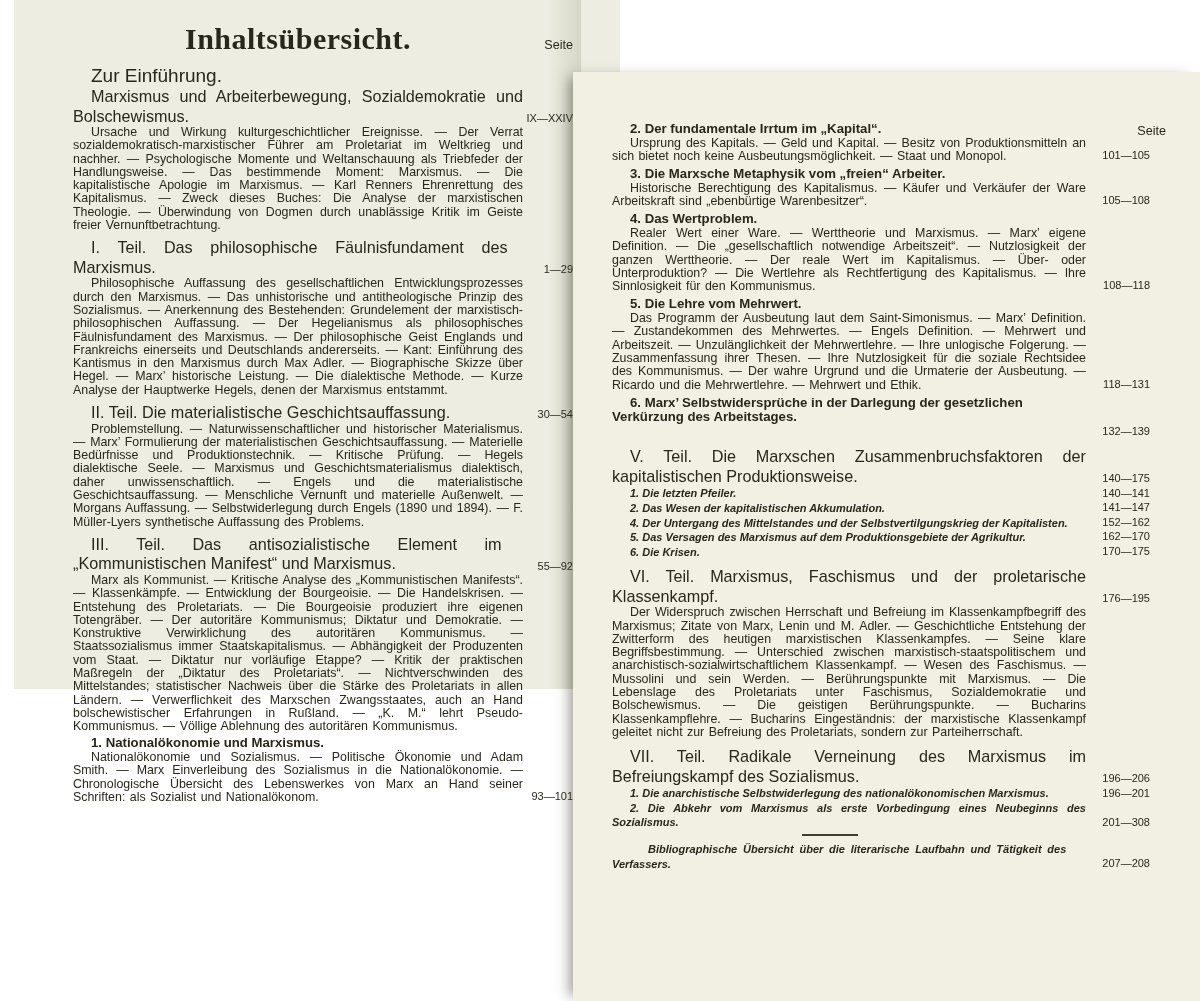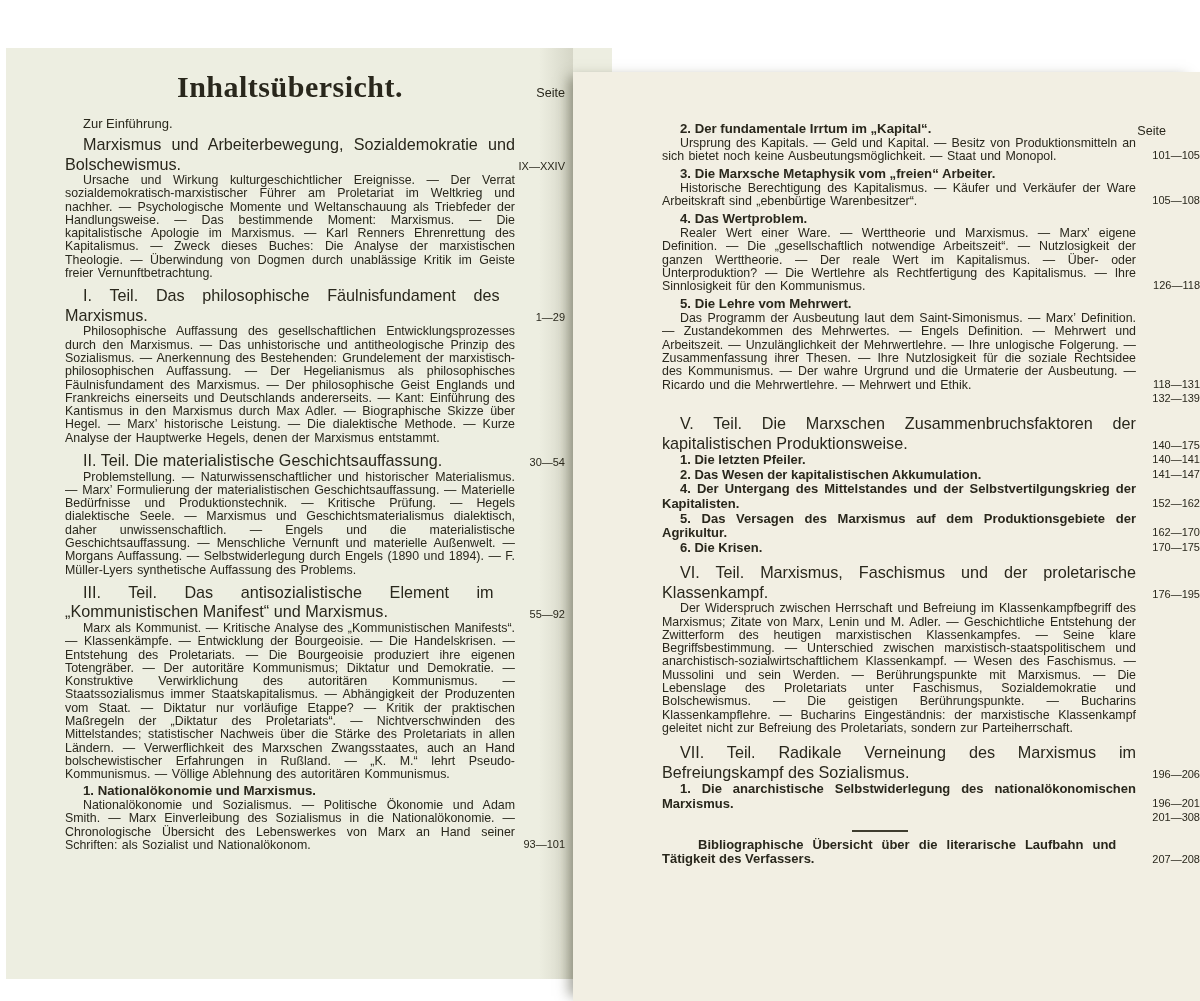--- a/index.html
+++ b/index.html
@@ -5,48 +5,48 @@
   :root{
     --lp:#edeee1; --rp:#f2efe3; --ink:#29271c; --rule:#3f3d2f;
   }
   html,body{margin:0;padding:0;}
   body{
     width:1200px;height:1001px;position:relative;background:#ffffff;
     font-family:"Liberation Sans", sans-serif;color:var(--ink);
     overflow:hidden;
   }
   
-  .lp{position:absolute;left:6px;top:0;width:606px;height:931px;background:var(--lp);z-index:1;margin-top:48px;}
+  .lp{position:absolute;left:14px;top:0;width:606px;height:689px;background:var(--lp);z-index:1;}
   .fold-band{position:absolute;top:0;left:533px;width:34px;height:100%;
     background:linear-gradient(to right, rgba(105,105,80,0), rgba(105,105,80,0.18));}
   .lp-inner{position:relative;padding:22px 0 0 59px;width:500px;}
   .lp-header{display:flex;align-items:flex-start;width:500px;}
   .title{margin:0;width:450px;text-align:center;
     font-family:"Liberation Serif", serif;font-weight:700;font-size:30px;
     letter-spacing:.5px;line-height:34px;}
   .seite-l{flex:1;text-align:right;padding-top:16px;font-size:12.6px;}
   
   .rp{position:absolute;left:573px;top:72px;width:627px;height:929px;background:var(--rp);
     box-shadow:-9px 0 12px -5px rgba(70,70,50,.5);z-index:2;}
-  .rp-inner{position:relative;padding:50px 32px 0 89px;}
+  .rp-inner{position:relative;padding:50px 32px 0 39px;}
   .seite-r{position:absolute;top:52px;right:34px;font-size:12.6px;}
   
   .row{display:flex;align-items:flex-end;width:500px;}
   .row-r{display:flex;align-items:flex-end;width:538px;}
   .tx{width:450px;}
   .tx-r{width:474px;}
   .w{width:450px;}
   .w-r{width:474px;}
   .pg{flex:1;text-align:right;font-size:11px;line-height:13.3px;padding-bottom:1px;white-space:nowrap;}
   .body{font-size:12.4px;line-height:13.3px;text-align:justify;text-indent:18px;
     hyphens:auto;-webkit-hyphens:auto;word-spacing:1px;}
-  .kick{font-size:13px;line-height:14px;text-indent:18px;margin-top:13px;}
+  .kick{font-size:19px;line-height:14px;text-indent:18px;margin-top:13px;}
   .h-teil{font-size:16.2px;line-height:19.5px;font-weight:400;text-indent:18px;text-align:justify;}
   .h-sub{font-size:13.2px;line-height:14.6px;font-weight:700;text-indent:18px;}
-  .item{font-size:13px;line-height:14.6px;font-weight:700;text-indent:18px;text-align:justify;}
+  .item{font-size:11px;line-height:14.6px;font-weight:700;text-indent:18px;text-align:justify;font-style:italic;}
   .mt3{margin-top:3px;}.mt4{margin-top:4px;}.mt6{margin-top:6px;gap:36px;}.mt8{margin-top:8px;}
   .rule{width:56px;border-top:2px solid var(--rule);margin:4px 0 6px 190px;}
   .bib{text-indent:36px;}
 </style>
 </head>
 <body>
 
 <div class="lp">
   <div class="fold-band"></div>
   <div class="lp-inner">
@@ -102,29 +102,30 @@
 
     <div class="h-sub w-r mt4">3. Die Marxsche Metaphysik vom „freien“ Arbeiter.</div>
     <div class="row-r">
       <div class="tx-r body">Historische Berechtigung des Kapitalismus. — Käufer und Verkäufer der Ware Arbeitskraft sind „ebenbürtige Warenbesitzer“.</div>
       <div class="pg">105—108</div>
     </div>
 
     <div class="h-sub w-r mt4">4. Das Wertproblem.</div>
     <div class="row-r">
       <div class="tx-r body">Realer Wert einer Ware. — Werttheorie und Marxismus. — Marx’ eigene Definition. — Die „gesellschaftlich notwendige Arbeitszeit“. — Nutzlosigkeit der ganzen Werttheorie. — Der reale Wert im Kapitalismus. — Über- oder Unterproduktion? — Die Wertlehre als Rechtfertigung des Kapitalismus. — Ihre Sinnlosigkeit für den Kommunismus.</div>
-      <div class="pg">126—118</div>
+      <div class="pg">108—118</div>
     </div>
 
     <div class="h-sub w-r mt4">5. Die Lehre vom Mehrwert.</div>
     <div class="row-r">
       <div class="tx-r body">Das Programm der Ausbeutung laut dem Saint-Simonismus. — Marx’ Definition. — Zustandekommen des Mehrwertes. — Engels Definition. — Mehrwert und Arbeitszeit. — Unzulänglichkeit der Mehrwertlehre. — Ihre unlogische Folgerung. — Zusammenfassung ihrer Thesen. — Ihre Nutzlosigkeit für die soziale Rechtsidee des Kommunismus. — Der wahre Urgrund und die Urmaterie der Ausbeutung. — Ricardo und die Mehrwertlehre. — Mehrwert und Ethik.</div>
       <div class="pg">118—131</div>
     </div>
 
+    <div class="h-sub w-r mt4">6. Marx’ Selbstwidersprüche in der Darlegung der gesetzlichen Verkürzung des Arbeitstages.</div>
     <div class="row-r">
       <div class="pg">132—139</div>
     </div>
 
     <div class="row-r mt8">
       <div class="tx-r h-teil">V. Teil. Die Marxschen Zusammenbruchsfaktoren der kapitalistischen Produktionsweise.</div>
       <div class="pg">140—175</div>
     </div>
 
     <div class="row-r">
@@ -157,20 +158,21 @@
     <div class="row-r mt8">
       <div class="tx-r h-teil">VII. Teil. Radikale Verneinung des Marxismus im Befreiungskampf des Sozialismus.</div>
       <div class="pg">196—206</div>
     </div>
 
     <div class="row-r">
       <div class="tx-r item">1. Die anarchistische Selbstwiderlegung des nationalökonomischen Marxismus.</div>
       <div class="pg">196—201</div>
     </div>
     <div class="row-r">
+      <div class="tx-r item">2. Die Abkehr vom Marxismus als erste Vorbedingung eines Neubeginns des Sozialismus.</div>
       <div class="pg">201—308</div>
     </div>
 
     <div class="rule"></div>
 
     <div class="row-r mt6">
       <div class="tx-r item bib">Bibliographische Übersicht über die literarische Laufbahn und Tätigkeit des Verfassers.</div>
       <div class="pg">207—208</div>
     </div>
 

